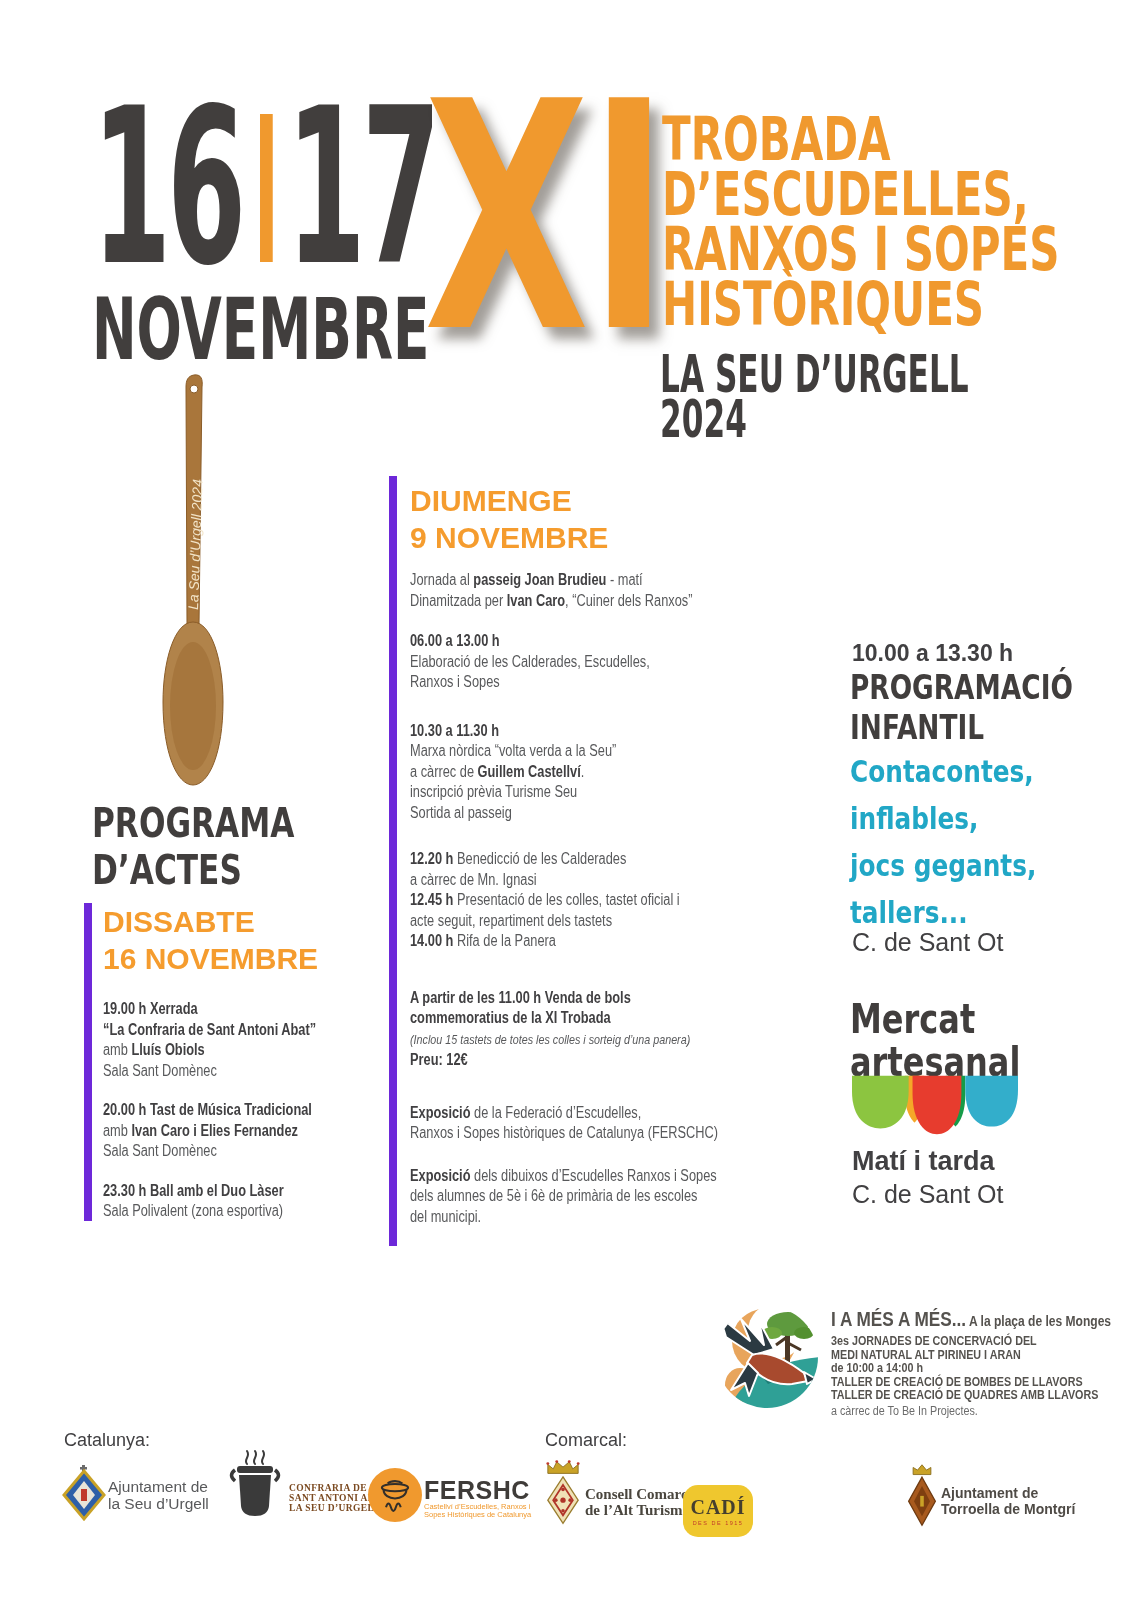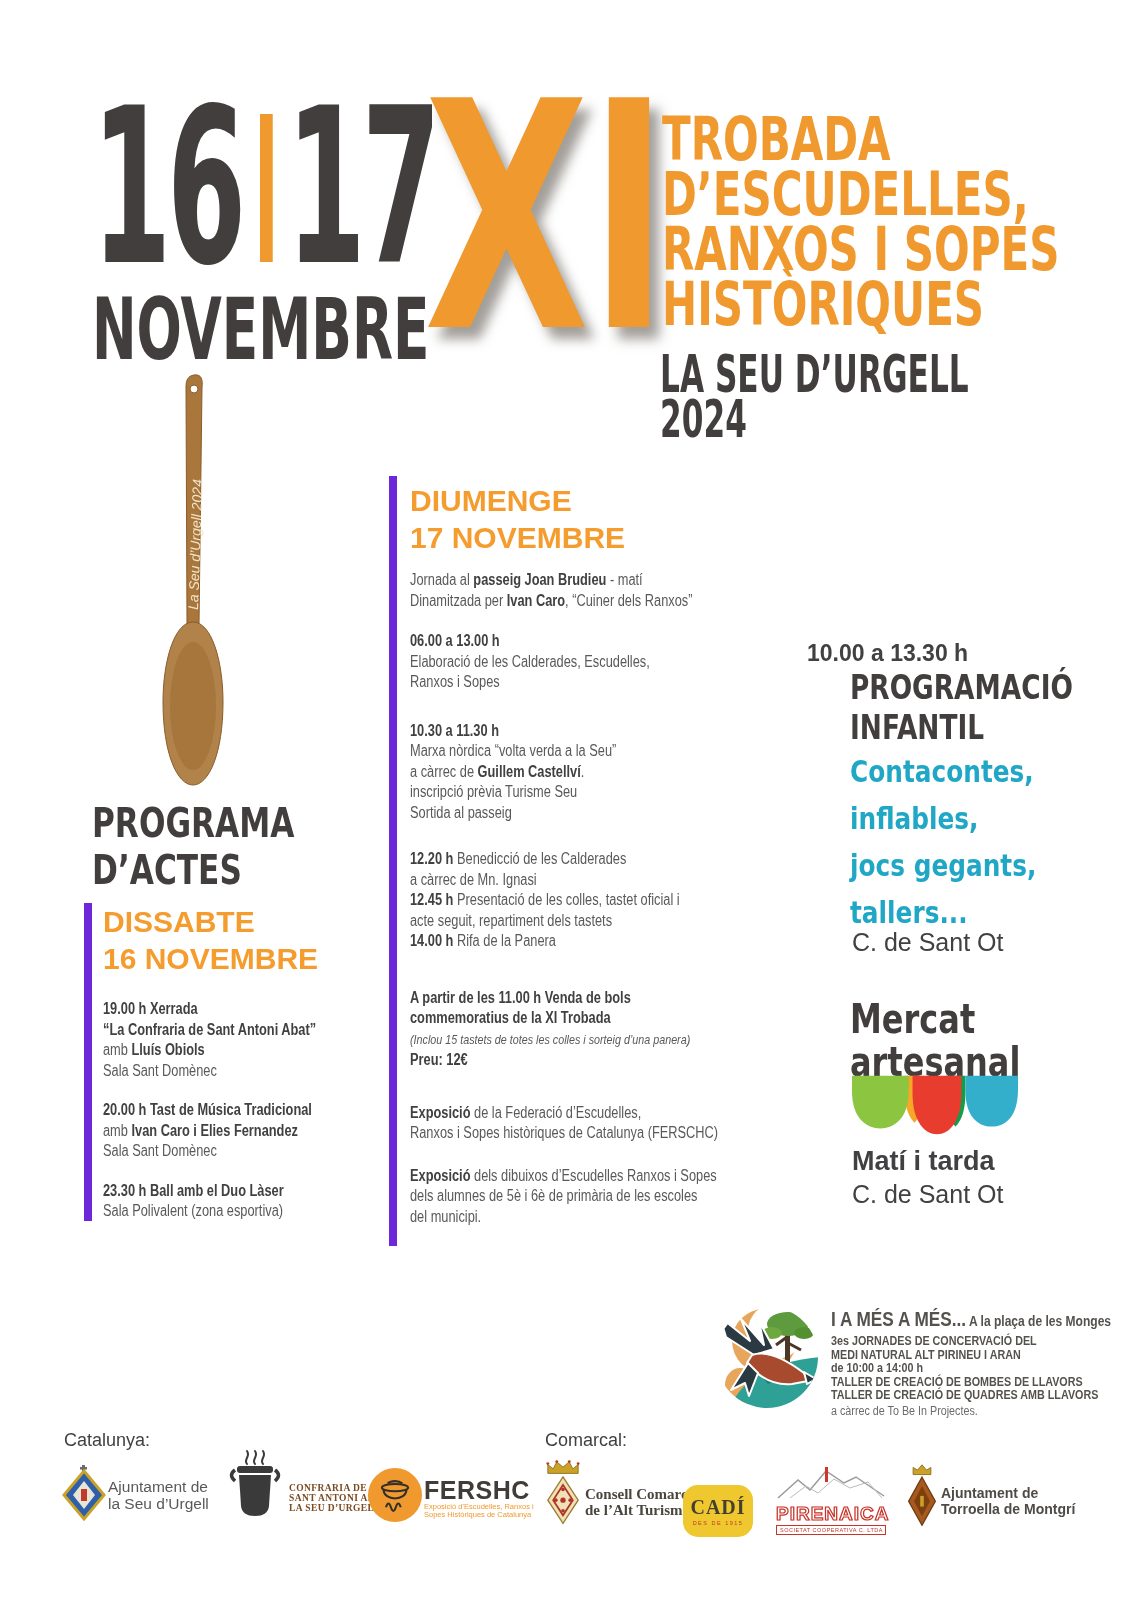--- a/index.html
+++ b/index.html
@@ -174,21 +174,21 @@
       </div>
     <div class="lines body-txt" style="margin-top:19px;">
         <div><span class="b">23.30 h Ball amb el Duo Làser</span></div>
         <div><span>Sala Polivalent (zona esportiva)</span></div>
       </div>
   </div>
 
   <div class="abs side-col" style="left:389px; top:476px; padding:6px 0 0 13px; height:764px; width:420px;">
     <div class="lines day-heading">
         <div>DIUMENGE</div>
-        <div>17 NOVEMBRE</div>
+        <div>9 NOVEMBRE</div>
       </div>
     <div class="lines body-txt" style="margin-top:14px;">
         <div><span>Jornada al </span><span class="b">passeig Joan Brudieu</span><span> - matí</span></div>
         <div><span>Dinamitzada per </span><span class="b">Ivan Caro</span><span>, “Cuiner dels Ranxos”</span></div>
       </div>
     <div class="lines body-txt" style="margin-top:20px;">
         <div><span class="b">06.00 a 13.00 h</span></div>
         <div><span>Elaboració de les Calderades, Escudelles,</span></div>
         <div><span>Ranxos i Sopes</span></div>
       </div>
@@ -216,21 +216,21 @@
         <div><span class="b">Exposició</span><span> de la Federació d’Escudelles,</span></div>
         <div><span>Ranxos i Sopes històriques de Catalunya (FERSCHC)</span></div>
       </div>
     <div class="lines body-txt" style="margin-top:22px;">
         <div><span class="b">Exposició</span><span> dels dibuixos d’Escudelles Ranxos i Sopes</span></div>
         <div><span>dels alumnes de 5è i 6è de primària de les escoles</span></div>
         <div><span>del municipi.</span></div>
       </div>
   </div>
 
-  <div class="abs kids-time nowrap" style="left:807px; top:640px;">10.00 a 13.30 h</div>
+  <div class="abs kids-time nowrap" style="left:852px; top:640px;">10.00 a 13.30 h</div>
   <div class="abs lines bl-dark kids-heading" style="left:850px; top:668px;">
       <div>PROGRAMACIÓ</div>
       <div>INFANTIL</div>
     </div>
   <div class="abs lines kids-activities" style="left:850px; top:748px;">
       <div>Contacontes,</div>
       <div>inflables,</div>
       <div>jocs gegants,</div>
       <div>tallers...</div>
     </div>
@@ -327,21 +327,21 @@
     <svg width="54" height="54" viewBox="0 0 66 66">
       <circle cx="33" cy="33" r="33" fill="#F0992E"></circle>
       <path d="M24,19 A11,7 0 0 1 42,19" stroke="#332F2A" stroke-width="2.5" fill="none"></path>
       <ellipse cx="33" cy="24" rx="16" ry="4.5" stroke="#332F2A" stroke-width="2.5" fill="none"></ellipse>
       <path d="M19,26 C19,41 47,41 47,26" stroke="#332F2A" stroke-width="2.5" fill="none"></path>
       <path d="M22,48 q3,-9 6,0 q3,9 6,0 q3,-9 6,0" stroke="#332F2A" stroke-width="2.5" fill="none"></path>
     </svg>
   </div>
   <div class="abs fershc-name" style="left:424px; top:1476px;">FERSHC</div>
   <div class="abs lines fershc-sub" style="left:424px; top:1503px;">
-      <div>Exposició d’Escudelles, Ranxos i</div>
+      <div>Castellví d’Escudelles, Ranxos i</div>
       <div>Sopes Històriques de Catalunya</div>
     </div>
 
   <div class="abs" style="left:543px; top:1460px;">
     <svg width="40" height="66" viewBox="0 0 40 74">
       <path d="M3,15 L3,5 L9,10 L13,2 L20,8 L27,2 L31,10 L37,5 L37,15 Z" fill="#C9A227" stroke="#8a6d1f" stroke-width="1"></path>
       <circle cx="3" cy="4" r="1.6" fill="#C03A2B"></circle>
         <circle cx="13" cy="1.8" r="1.6" fill="#C03A2B"></circle>
         <circle cx="27" cy="1.8" r="1.6" fill="#C03A2B"></circle>
         <circle cx="37" cy="4" r="1.6" fill="#C03A2B"></circle>
@@ -357,29 +357,20 @@
   <div class="abs lines logo-txt-consell" style="left:585px; top:1486px;">
       <div>Consell Comarcal</div>
       <div>de l’Alt Turisme</div>
     </div>
 
   <div class="abs cadi-box" style="left:683px; top:1477px;margin-top:8px;">
     <div class="cadi-name">CADÍ</div>
     <div class="cadi-sub">DES DE 1915</div>
   </div>
 
-  <div class="abs" style="left:776px; top:1466px; width:110px;">
-    <svg width="110" height="34" viewBox="0 0 110 34">
-      <polyline points="2,32 22,14 34,24 50,5 68,17 80,11 108,30" stroke="#9a9a9a" stroke-width="1.5" fill="none"></polyline>
-      <polyline points="14,32 30,20 42,27 58,13 74,22 92,16 106,32" stroke="#bcbcbc" stroke-width="1" fill="none"></polyline>
-      <rect x="49" y="1" width="3" height="15" fill="#D2342A"></rect>
-    </svg>
-    <div class="pirenaica-name">PIRENAICA</div>
-    <div class="pirenaica-sub">SOCIETAT COOPERATIVA C. LTDA</div>
-  </div>
 
   <div class="abs" style="left:906px; top:1462px;">
     <svg width="32" height="66" viewBox="0 0 36 74">
       <path d="M8,14 L8,6 L13,9 L18,3 L23,9 L28,6 L28,14 Z" fill="#C9A227" stroke="#8a6d1f" stroke-width="1"></path>
       <polygon points="18,17 33,44 18,71 3,44" fill="#A85A1E" stroke="#6e3a10" stroke-width="1.5"></polygon>
       <polygon points="18,27 27,44 18,61 9,44" fill="#7E3F10"></polygon>
       <rect x="16" y="38" width="4" height="12" fill="#C9A227"></rect>
     </svg>
   </div>
   <div class="abs lines logo-txt-torroella" style="left:941px; top:1486px;">

